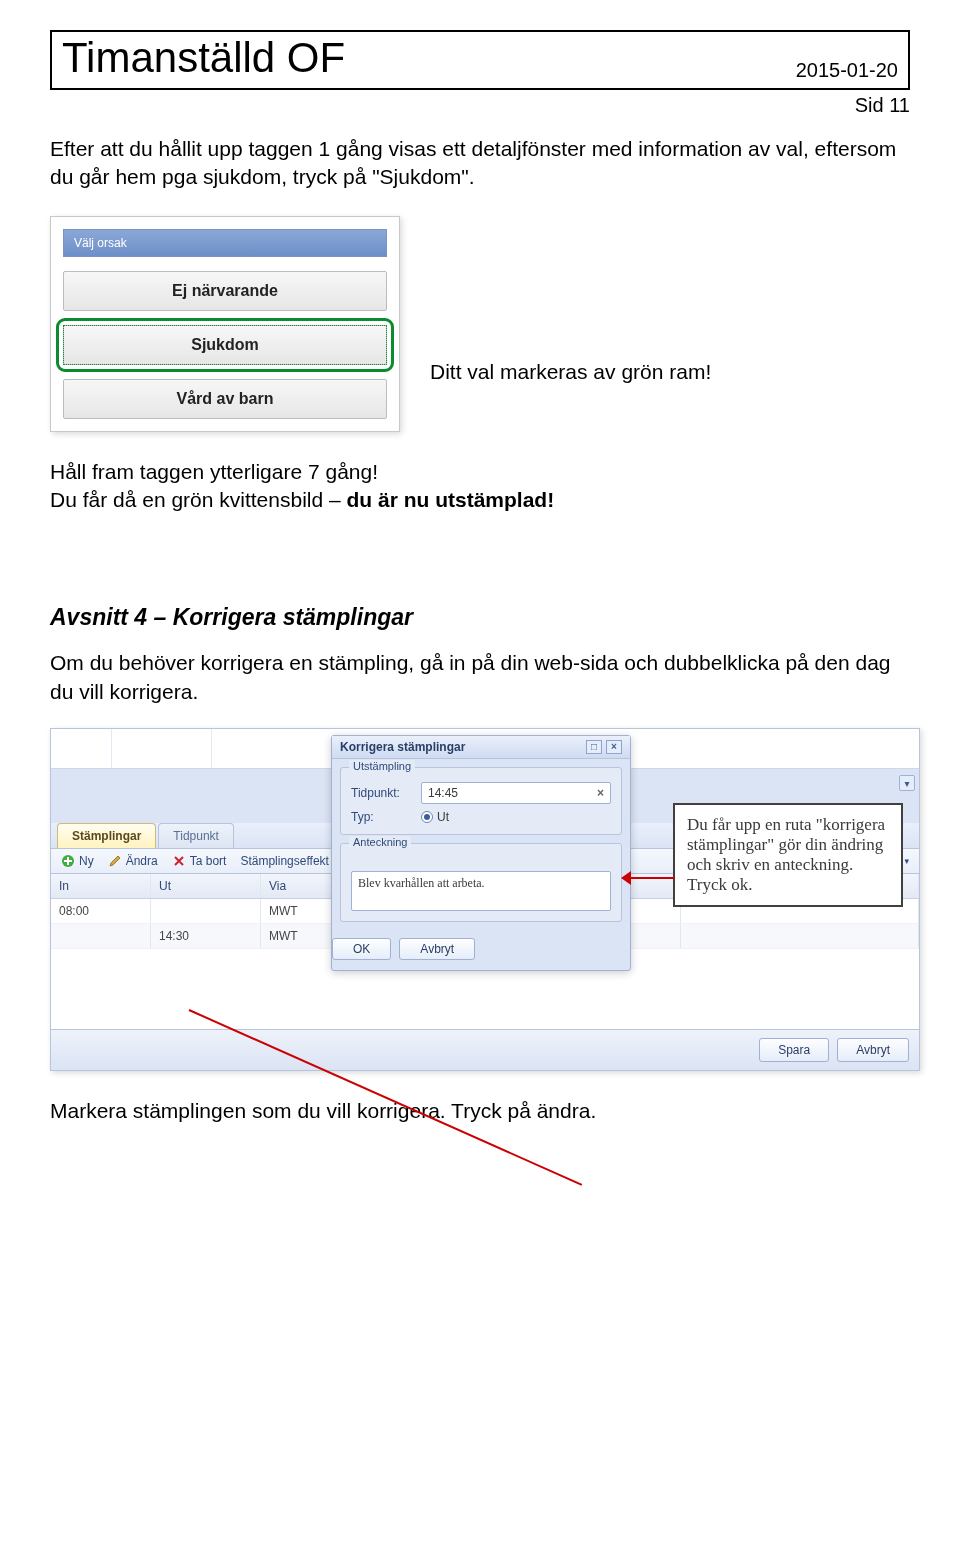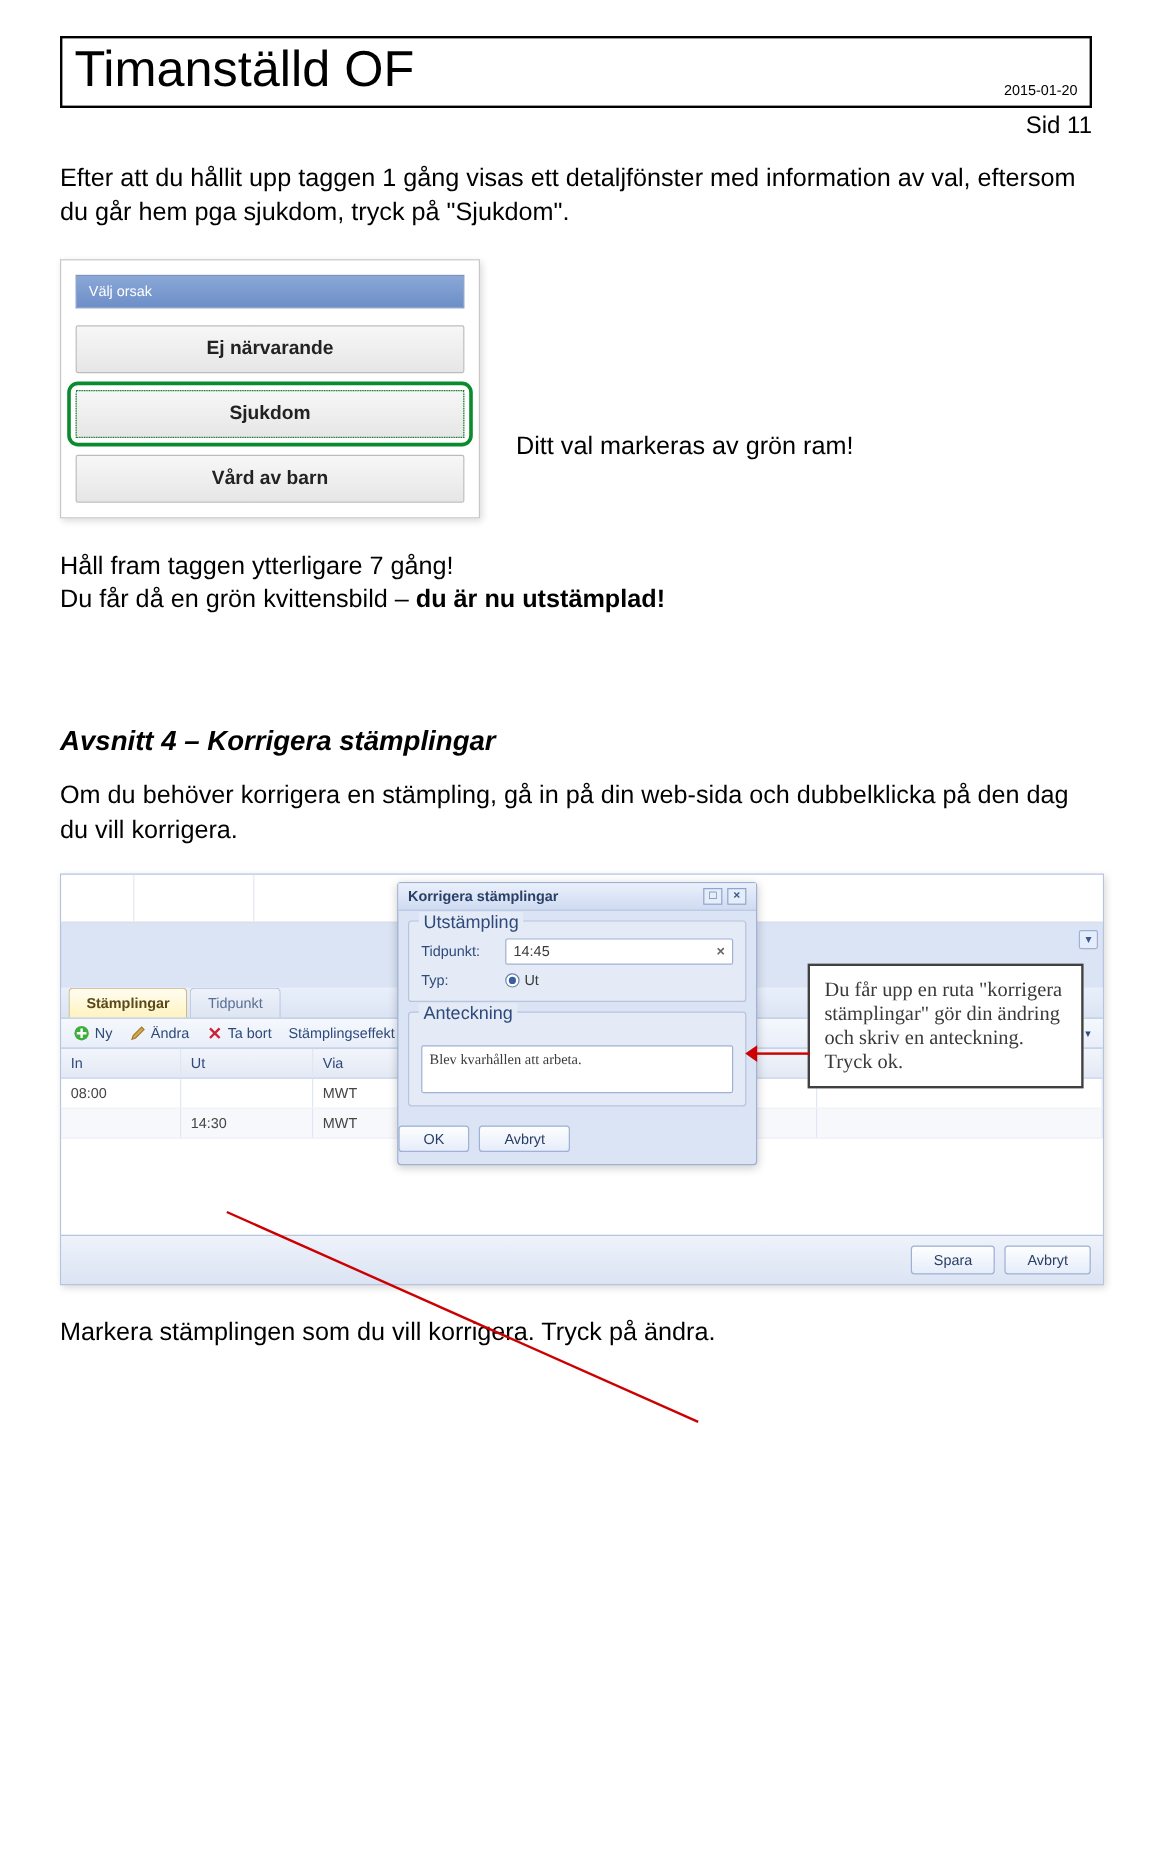--- a/index.html
+++ b/index.html
@@ -13,21 +13,21 @@
   }
   .page { padding: 30px 50px 30px 50px; }
   .header-box {
     border: 2px solid #000;
     padding: 2px 10px 6px 10px;
     display: flex;
     align-items: flex-end;
     justify-content: space-between;
   }
   .header-title { font-family: Arial, sans-serif; font-size: 42px; font-weight: 400; }
-  .header-date { font-family: Arial, sans-serif; font-size: 12px; }
+  .header-date { font-family: Arial, sans-serif; font-size: 20px; }
   .header-page { font-family: Arial, sans-serif; font-size: 20px; text-align: right; margin-top: 4px; }
   .para { font-size: 21px; line-height: 1.35; margin-top: 18px; }
   .bold { font-weight: 700; }
 
   
   .ss1 {
     width: 350px;
     margin-top: 24px;
     border: 1px solid #c8c8c8;
     background: #fff;
@@ -113,21 +113,21 @@
     width: 16px; height: 14px; border:1px solid #8fa4cb; background:#e6edfa;
     font-size:10px; line-height:12px; text-align:center; color:#3b5a93;
   }
   .fieldset {
     border: 1px solid #b7c4de; border-radius: 3px;
     margin: 8px; padding: 8px 10px 10px 10px; position: relative;
     background: #e4ebf7;
   }
   .fieldset .legend {
     position: absolute; top: -8px; left: 8px; background: #e4ebf7;
-    padding: 0 4px; color: #2f4a7a; font-size: 15px;
+    padding: 0 4px; color: #2f4a7a; font-size: 11px;
   }
   .frow { display:flex; align-items:center; margin-top:6px; }
   .flabel { width: 70px; color:#2f4a7a; }
   .finput {
     flex: 1; height: 22px; border:1px solid #9fb1d4; background:#fff;
     padding: 2px 6px; font-family: Tahoma, Arial, sans-serif; font-size:12px;
     display:flex; align-items:center; justify-content:space-between;
     border-radius:2px;
   }
   .finput .clear { color:#666; font-weight:700; cursor:default; }

